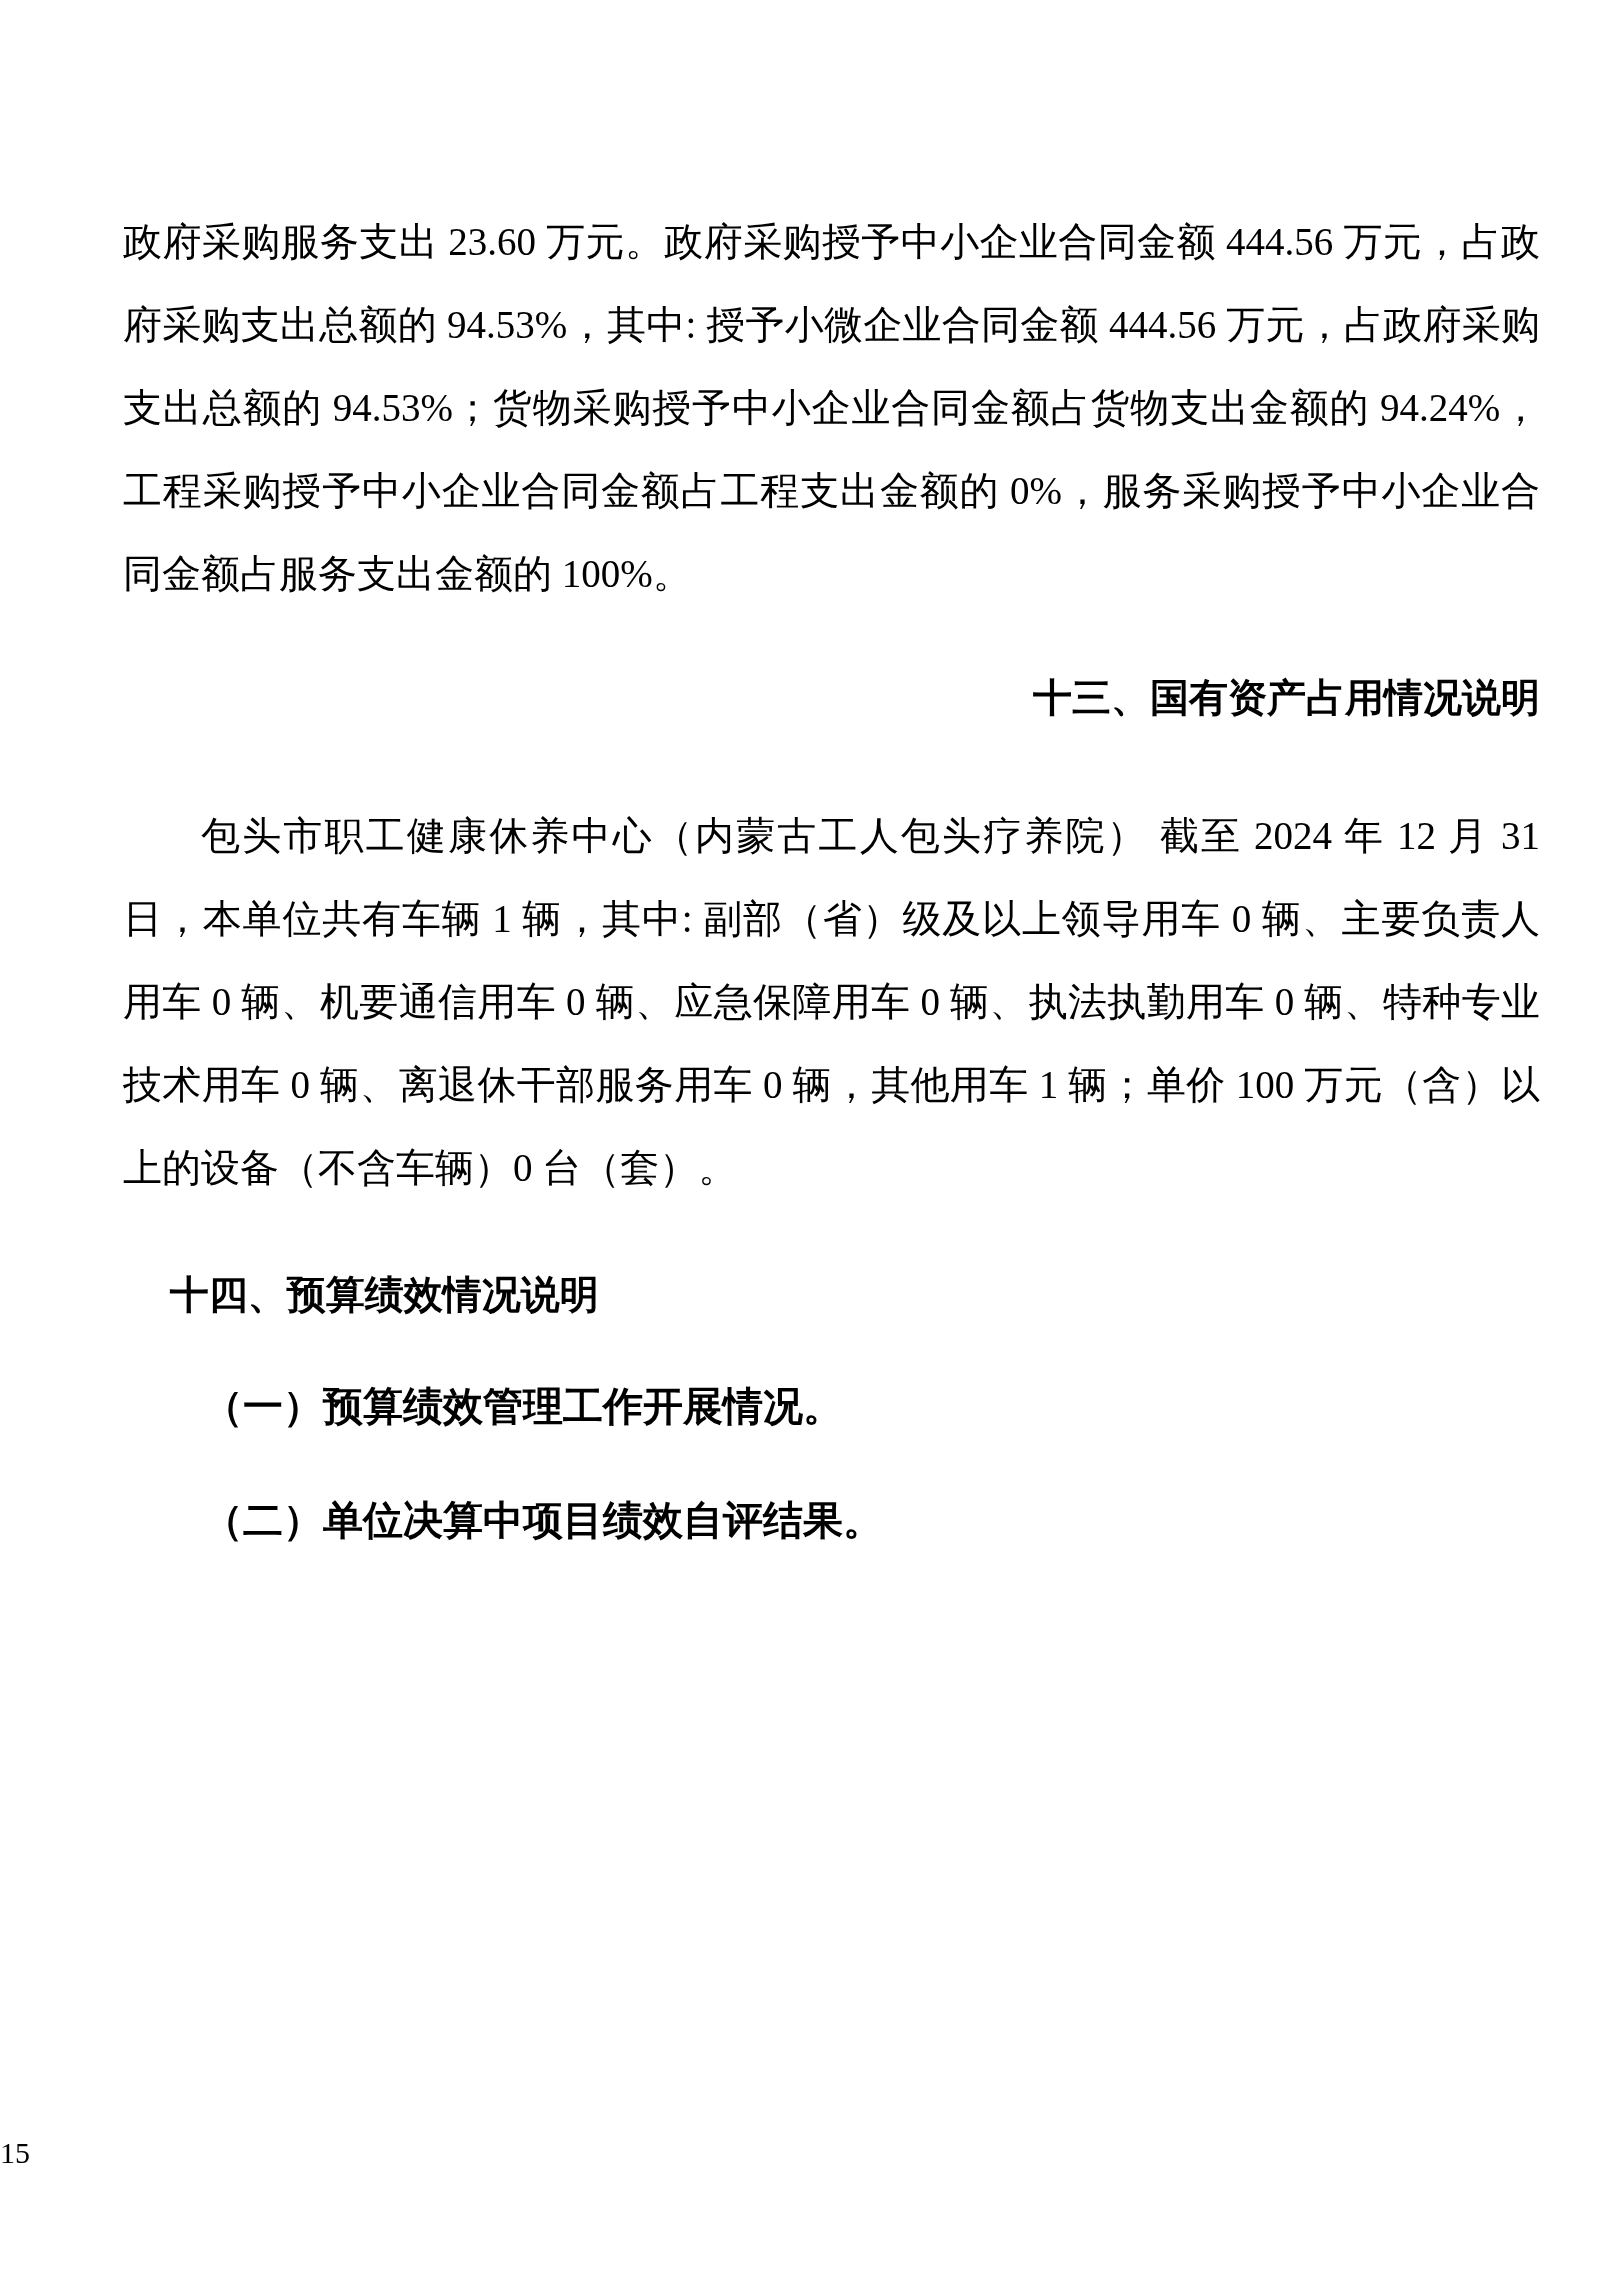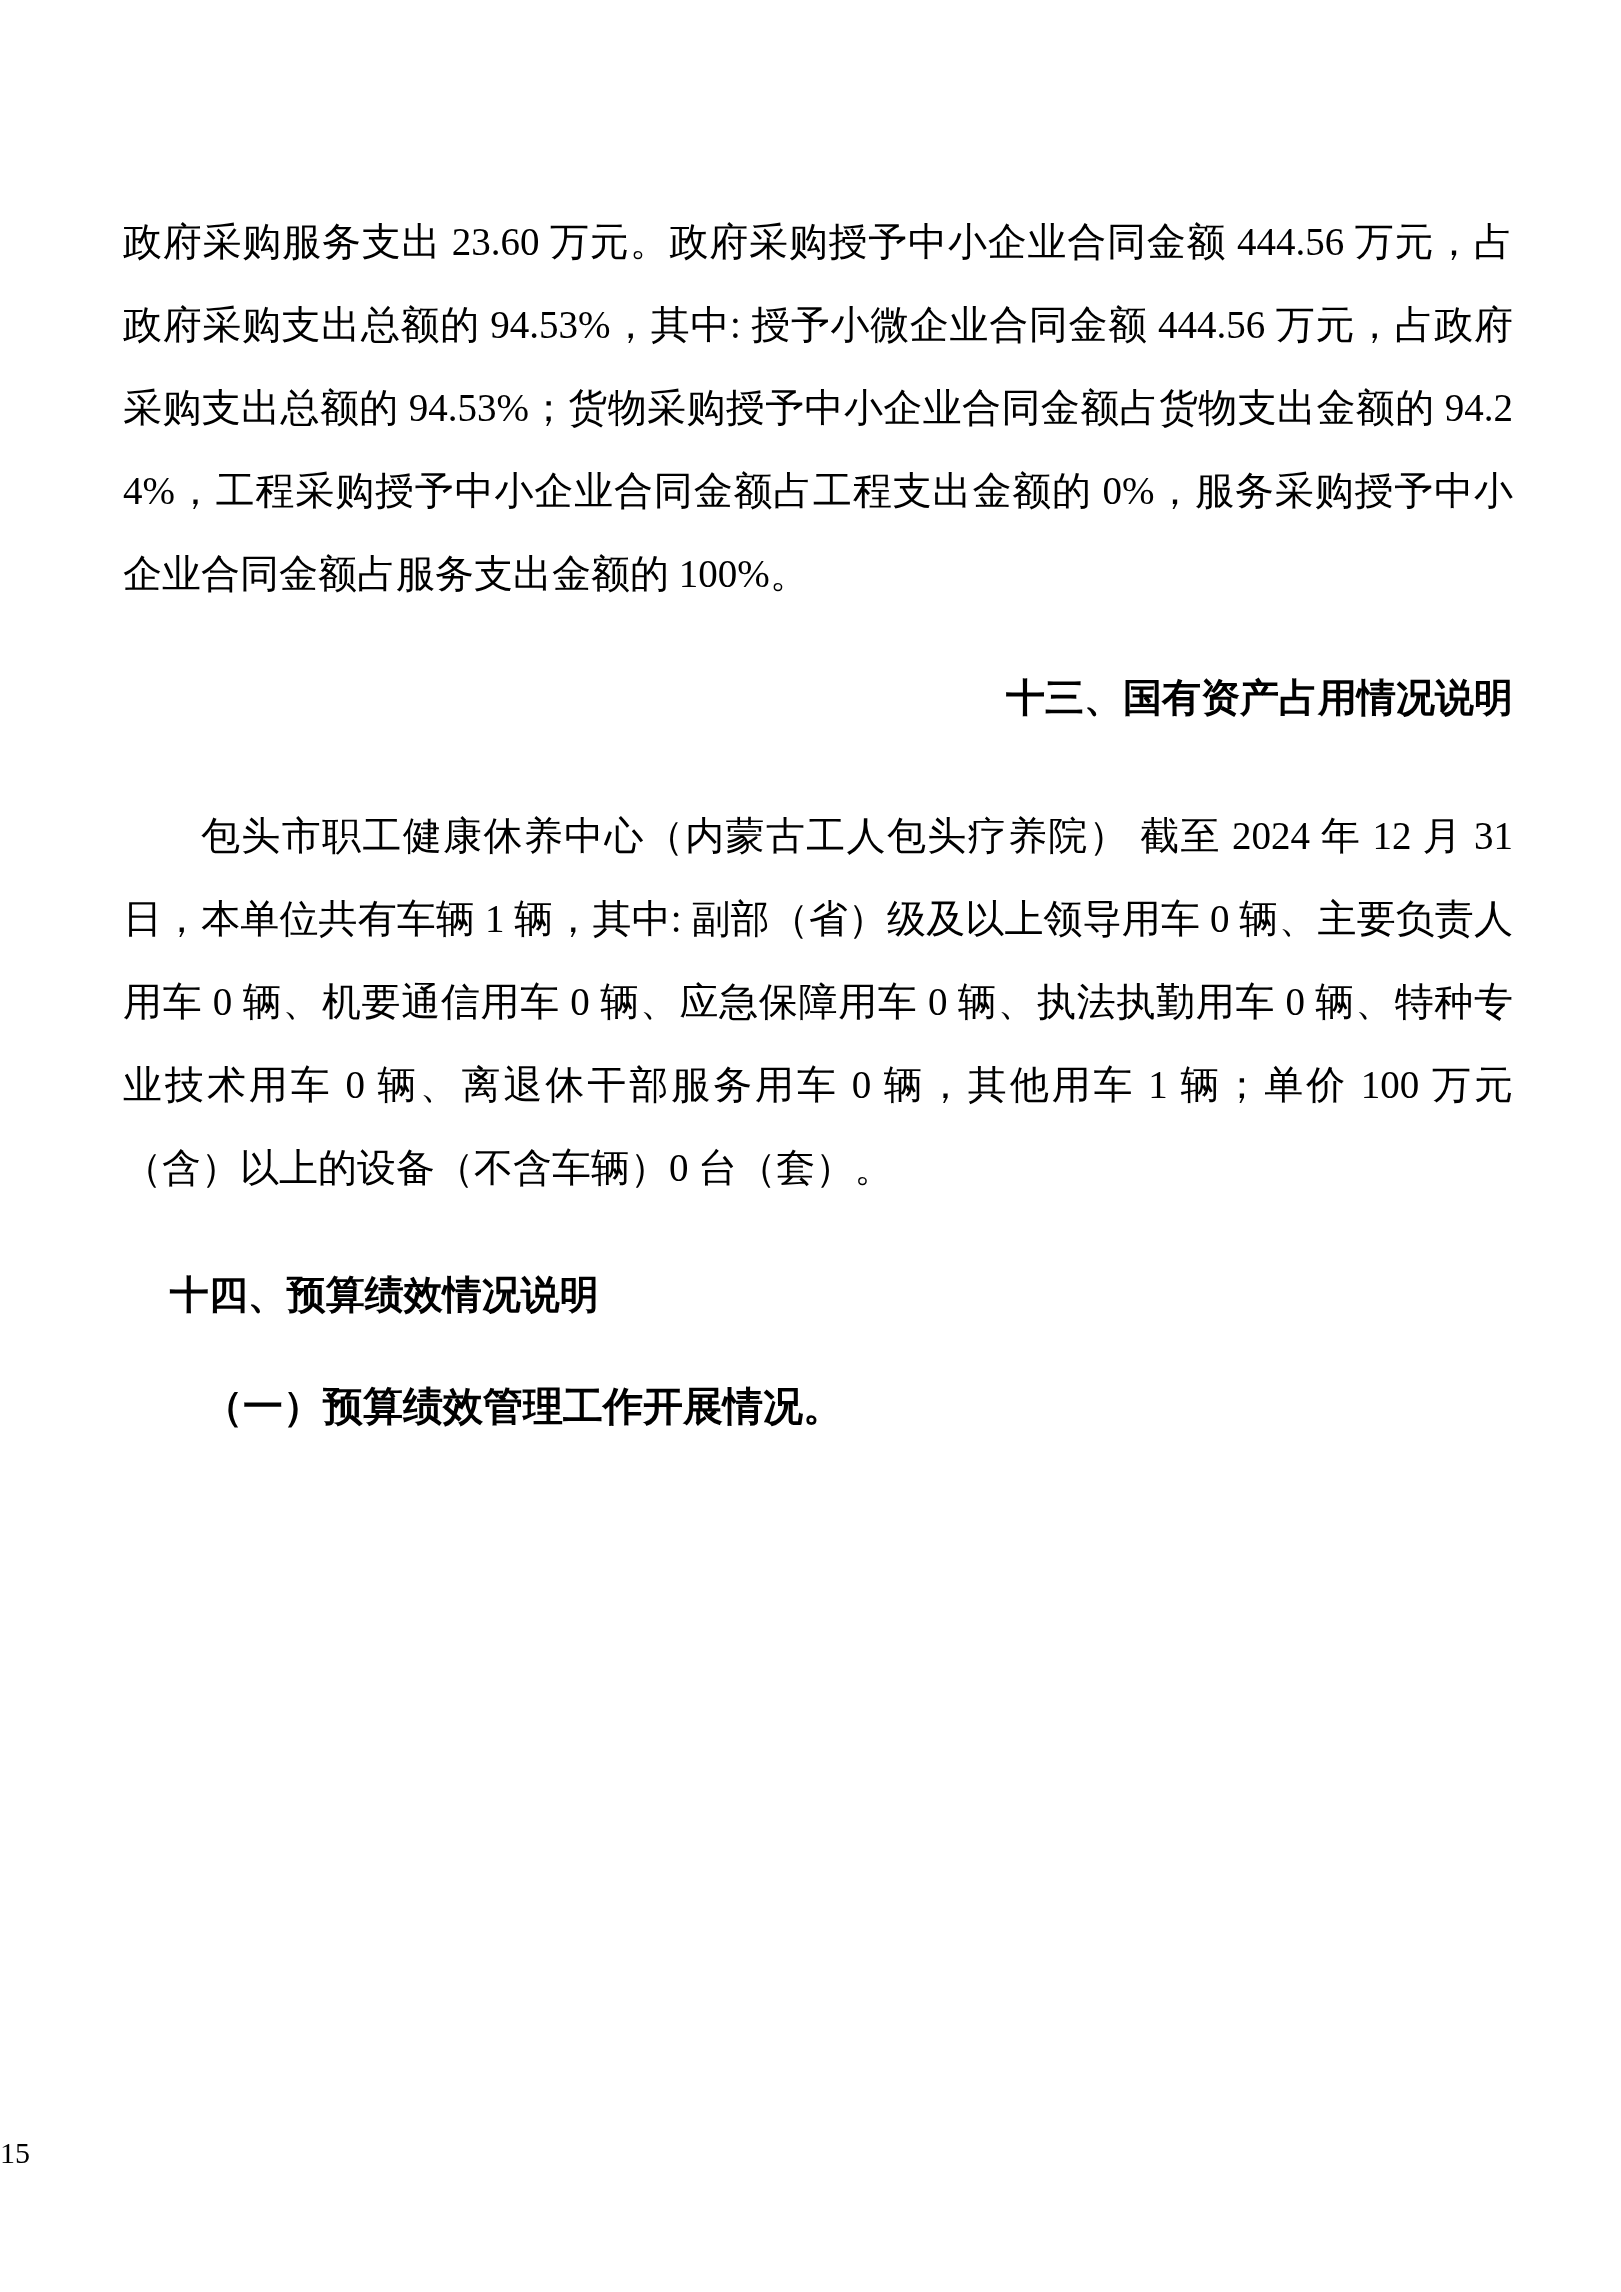--- a/index.html
+++ b/index.html
@@ -7,21 +7,21 @@
     padding: 0;
     background: #ffffff;
   }
   .page {
     position: relative;
     width: 1621px;
     height: 2293px;
     margin: 0 auto;
     background: #ffffff;
     box-sizing: border-box;
-    padding: 200px 108px 0 123px;
+    padding: 200px 81px 0 123px;
     font-family: "Liberation Serif", "DejaVu Serif", serif;
     font-size: 39px;
     line-height: 83px;
     color: #000000;
     overflow: hidden;
   }
   p.body-para {
     margin: 0;
     text-align: justify;
     text-justify: inter-ideograph;
@@ -70,17 +70,18 @@
 
   <h2 class="main-heading" id="heading-13">十三、国有资产占用情况说明</h2>
 
   <p class="body-para first-indent" id="para-assets">包头市职工健康休养中心（内蒙古工人包头疗养院） 截至 2024 年 12 月 31 日，本单位共有车辆 1 辆，其中: 副部（省）级及以上领导用车 0 辆、主要负责人用车 0 辆、机要通信用车 0 辆、应急保障用车 0 辆、执法执勤用车 0 辆、特种专业技术用车 0 辆、离退休干部服务用车 0 辆，其他用车 1 辆；单价 100 万元（含）以上的设备（不含车辆）0 台（套）。</p>
 
   <h2 class="main-heading" id="heading-14">十四、预算绩效情况说明</h2>
 
   <h3 class="sub-heading" id="heading-14-1">（一）预算绩效管理工作开展情况。</h3>
 
 
+  <h3 class="sub-heading" id="heading-14-2">（二）单位决算中项目绩效自评结果。</h3>
 
   <div class="footer-page-number">15</div>
 
 </div>
 
 
 </body></html>

